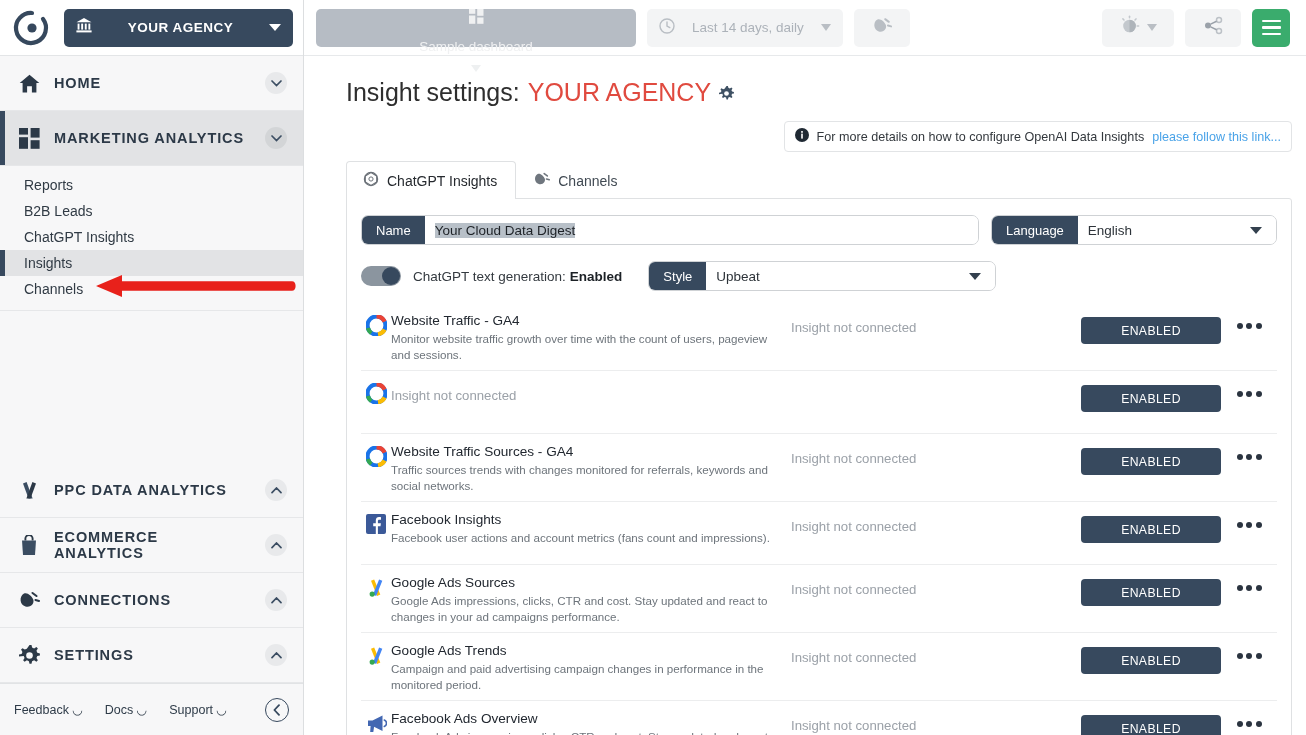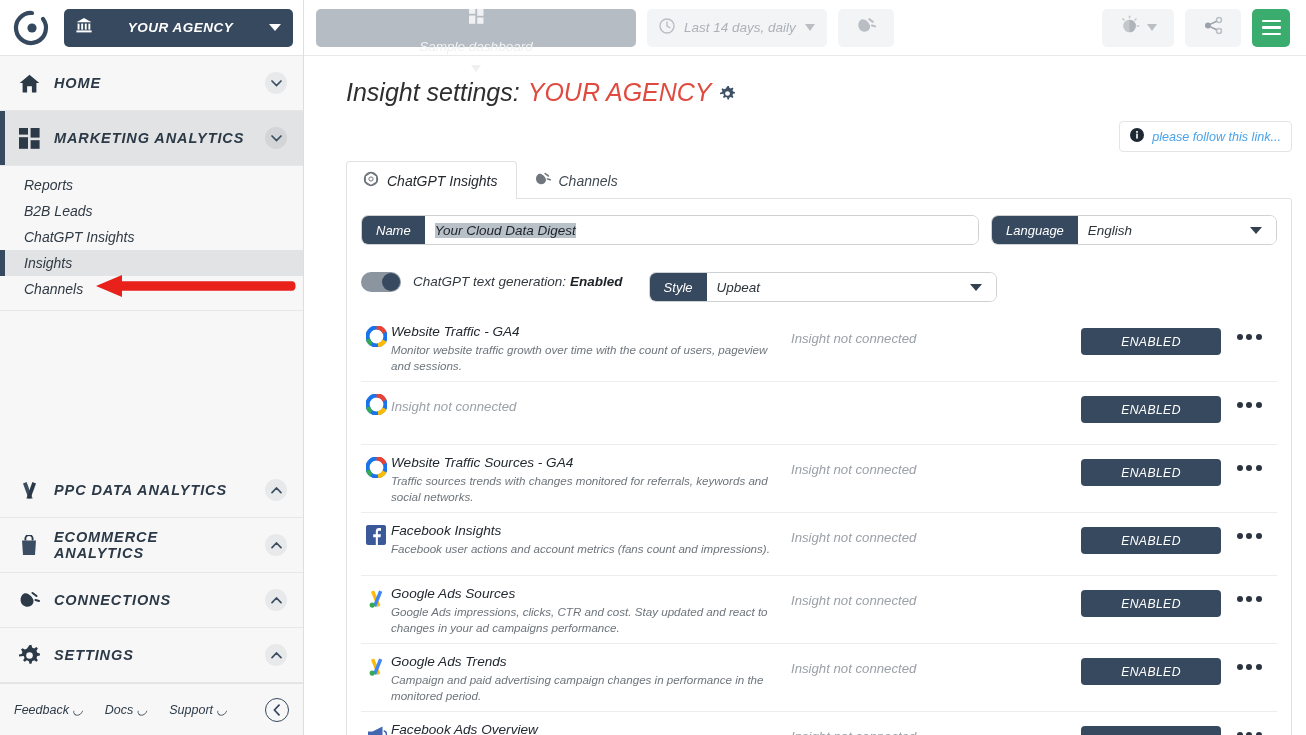--- a/index.html
+++ b/index.html
@@ -2,21 +2,21 @@
 <html><head>
 <meta charset="utf-8">
 <style>
   * { box-sizing: border-box; margin: 0; padding: 0; }
   html, body {
     width: 1306px; height: 735px;
     font-family: "Liberation Sans", sans-serif;
     background: #ffffff;
     overflow: hidden;
   }
-  .app { display: flex; width: 1306px; height: 592px; font-style: italic; }
+  .app { display: flex; width: 1306px; height: 592px; }
 
   
   .sidebar {
     width: 304px; height: 735px;
     background: #f7f7f8;
     border-right: 1px solid #dcdee0;
     display: flex; flex-direction: column;
     flex: 0 0 304px;
     position: relative;
   }
@@ -104,21 +104,21 @@
   .dash-select {
     width: 320px; height: 38px; background: #b6bcc4; border-radius: 5px;
     display: flex; align-items: center; padding: 0 12px; gap: 11px; cursor: pointer; flex-direction: column;
   }
   .dash-name { flex: 1; font-size: 13.5px; color: #f0f1f2; }
   .caret-w { width: 0; height: 0; border-left: 5.5px solid transparent; border-right: 5.5px solid transparent; border-top: 7px solid #eef0f1; }
   .caret-g { width: 0; height: 0; border-left: 5.5px solid transparent; border-right: 5.5px solid transparent; border-top: 7px solid #b9bec4; }
 
   .date-select {
     height: 38px; background: #f3f4f5; border-radius: 5px; display: flex;
-    align-items: center; padding: 0 12px; gap: 9px; cursor: pointer;
+    align-items: center; padding: 0 12px; gap: 17px; cursor: pointer;
   }
   .date-label { font-size: 13.5px; color: #acb2b9; }
   .icon-btn {
     width: 56px; height: 38px; background: #f3f4f5; border-radius: 5px;
     display: flex; align-items: center; justify-content: center; cursor: pointer;
   }
   .icon-btn.wide { width: 72px; gap: 7px; }
   .spacer { flex: 1; }
   .burger {
     width: 38px; height: 38px; background: #3aac6d; border-radius: 5px;
@@ -179,21 +179,21 @@
 
   .form-row2 { display: flex; align-items: center; gap: 0; margin-top: 16px; }
   .toggle {
     width: 40px; height: 20px; border-radius: 10px; background: #8b959f;
     display: flex; align-items: center; justify-content: flex-end;
     padding: 0 1px; cursor: pointer; flex: 0 0 40px;
   }
   .toggle .knob { width: 18px; height: 18px; border-radius: 50%; background: #37495e; }
   .tg-label { font-size: 13.5px; color: #33393f; margin-left: 12px; }
   .tg-label b { color: #1c2126; margin-left: 4px; }
-  .style-field { width: 348px; margin-left: 26px; height: 30px; margin-top: 11px; }
+  .style-field { width: 348px; margin-left: 26px; height: 30px; }
 
   .rows { margin-top: 12px; }
   .row {
     display: flex; align-items: flex-start; padding: 9px 0 8px 0;
     border-top: 1px solid #ecedee; min-height: 63px;
   }
   .row:first-child { border-top: none; }
   .r-icon { flex: 0 0 30px; height: 22px; display: flex; align-items: center; justify-content: center; margin-top: 2px; }
   .r-text { flex: 0 0 400px; padding-right: 16px; }
   .r-title { font-size: 13.6px; color: #222830; line-height: 17px; }
@@ -467,20 +467,21 @@
 
       <div class="banner-row">
         <div class="info-banner">
           <span>
             <svg width="14" height="14" viewBox="0 0 14 14">
                 <circle cx="7" cy="7" r="7" fill="#1f2933"></circle>
                 <rect x="6.2" y="5.6" width="1.6" height="5" fill="#fff"></rect>
                 <rect x="6.2" y="3" width="1.6" height="1.8" fill="#fff"></rect>
               </svg>
           </span>
+          <span>For more details on how to configure OpenAI Data Insights</span>
           <a>please follow this link...</a>
         </div>
       </div>
 
       <div class="tabs">
         <div class="tab active">
           <span>
             <svg width="16" height="16" viewBox="0 0 16 16">
                 <circle cx="8" cy="8" r="6.6" fill="none" stroke="#6b7178" stroke-width="1.25"></circle>
                 <path d="M8 1.6 L13.7 4.9 L13.7 11.1 L8 14.4 L2.3 11.1 L2.3 4.9 Z" fill="none" stroke="#6b7178" stroke-width="1.1"></path>

